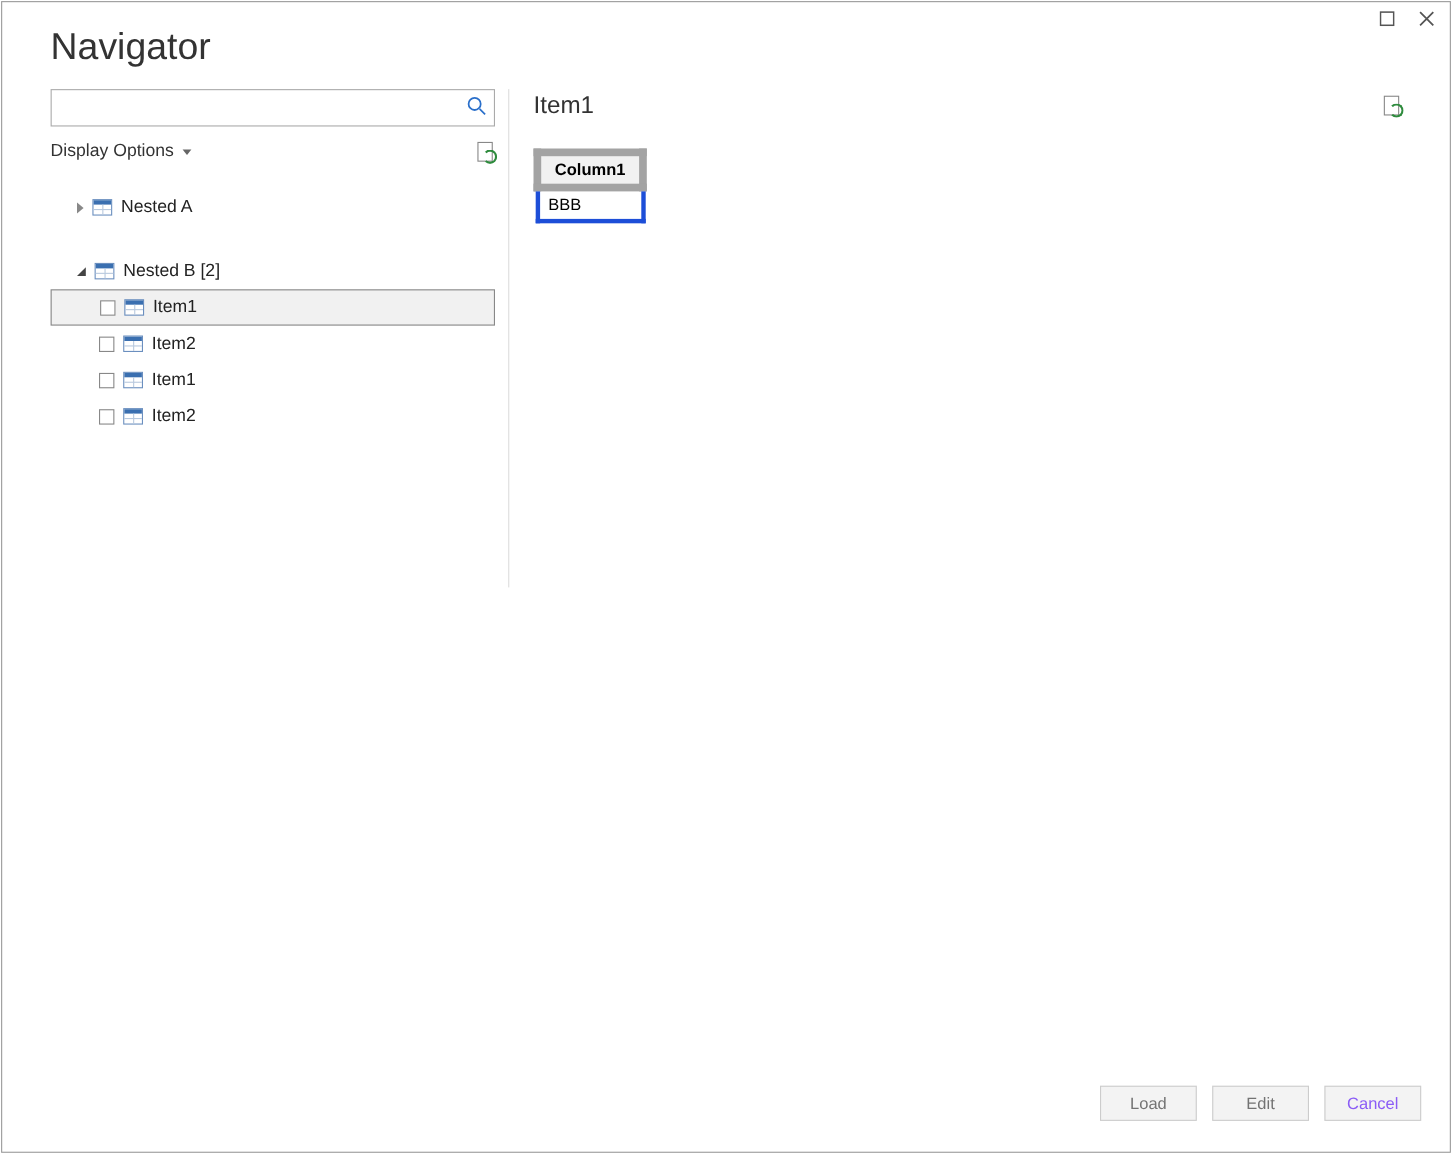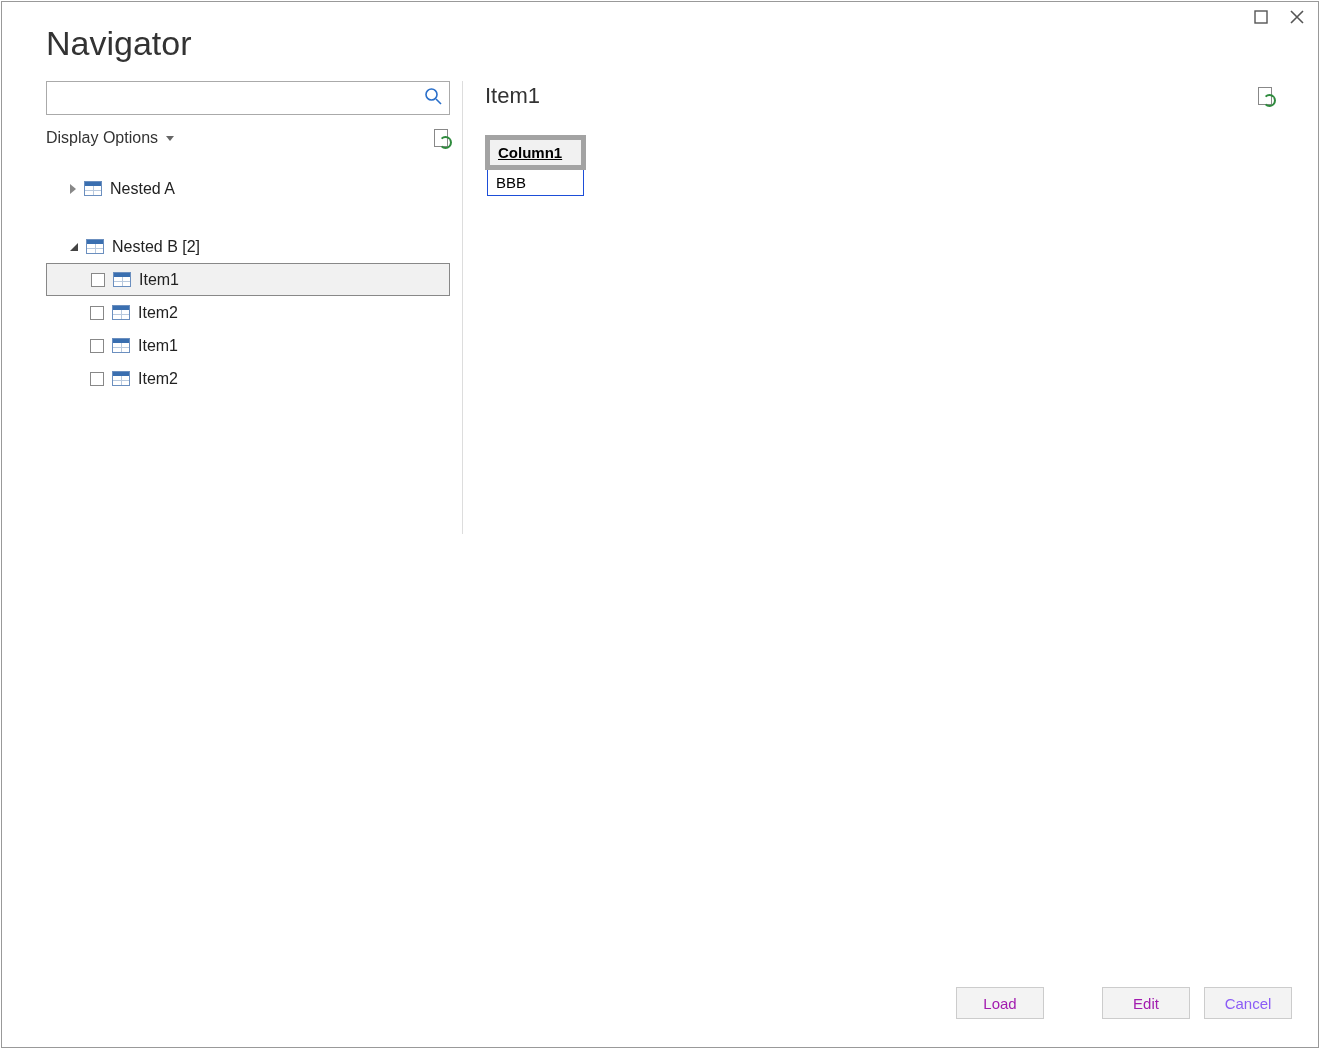--- a/index.html
+++ b/index.html
@@ -172,45 +172,44 @@
   }
   .preview-title {
     font-size: 22px; font-weight: 400; color:#333;
   }
   .preview-table {
     margin-top: 26px;
     border-collapse: collapse;
     font-size: 15px;
   }
   .preview-table th {
-    text-align: left;
+    text-align: center;
     background: #f1f1f1;
-    border: 5px solid #a3a3a3;
+    border: 7px solid #a3a3a3;
     padding: 4px 8px;
     font-weight: 600;
     min-width: 96px;
-    text-decoration: underline;
   }
   .preview-table td {
-    border: 1px solid #1d4ed8;
+    border: 4px solid #1d4ed8;
     padding: 4px 8px;
   }
   .footer {
     display:flex; justify-content:flex-end; gap:14px;
     padding: 0 26px 28px 0;
   }
   .btn {
     min-width: 88px; height: 32px;
     border: 1px solid #ccc;
     background: #f3f3f3;
     font-size: 15px;
     color:#8b5cf6;
     cursor: pointer;
   }
-  .btn:disabled { color: #a21caf; cursor: default; margin-left: 44px; }
+  .btn:disabled { color: #737373; cursor: default; }
   .spacer { flex:1; }
 </style>
 </head>
 <body>
 
 <div class="window">
 
   <div class="titlebar">
     <span>
       <svg width="14" height="14" viewBox="0 0 14 14">

